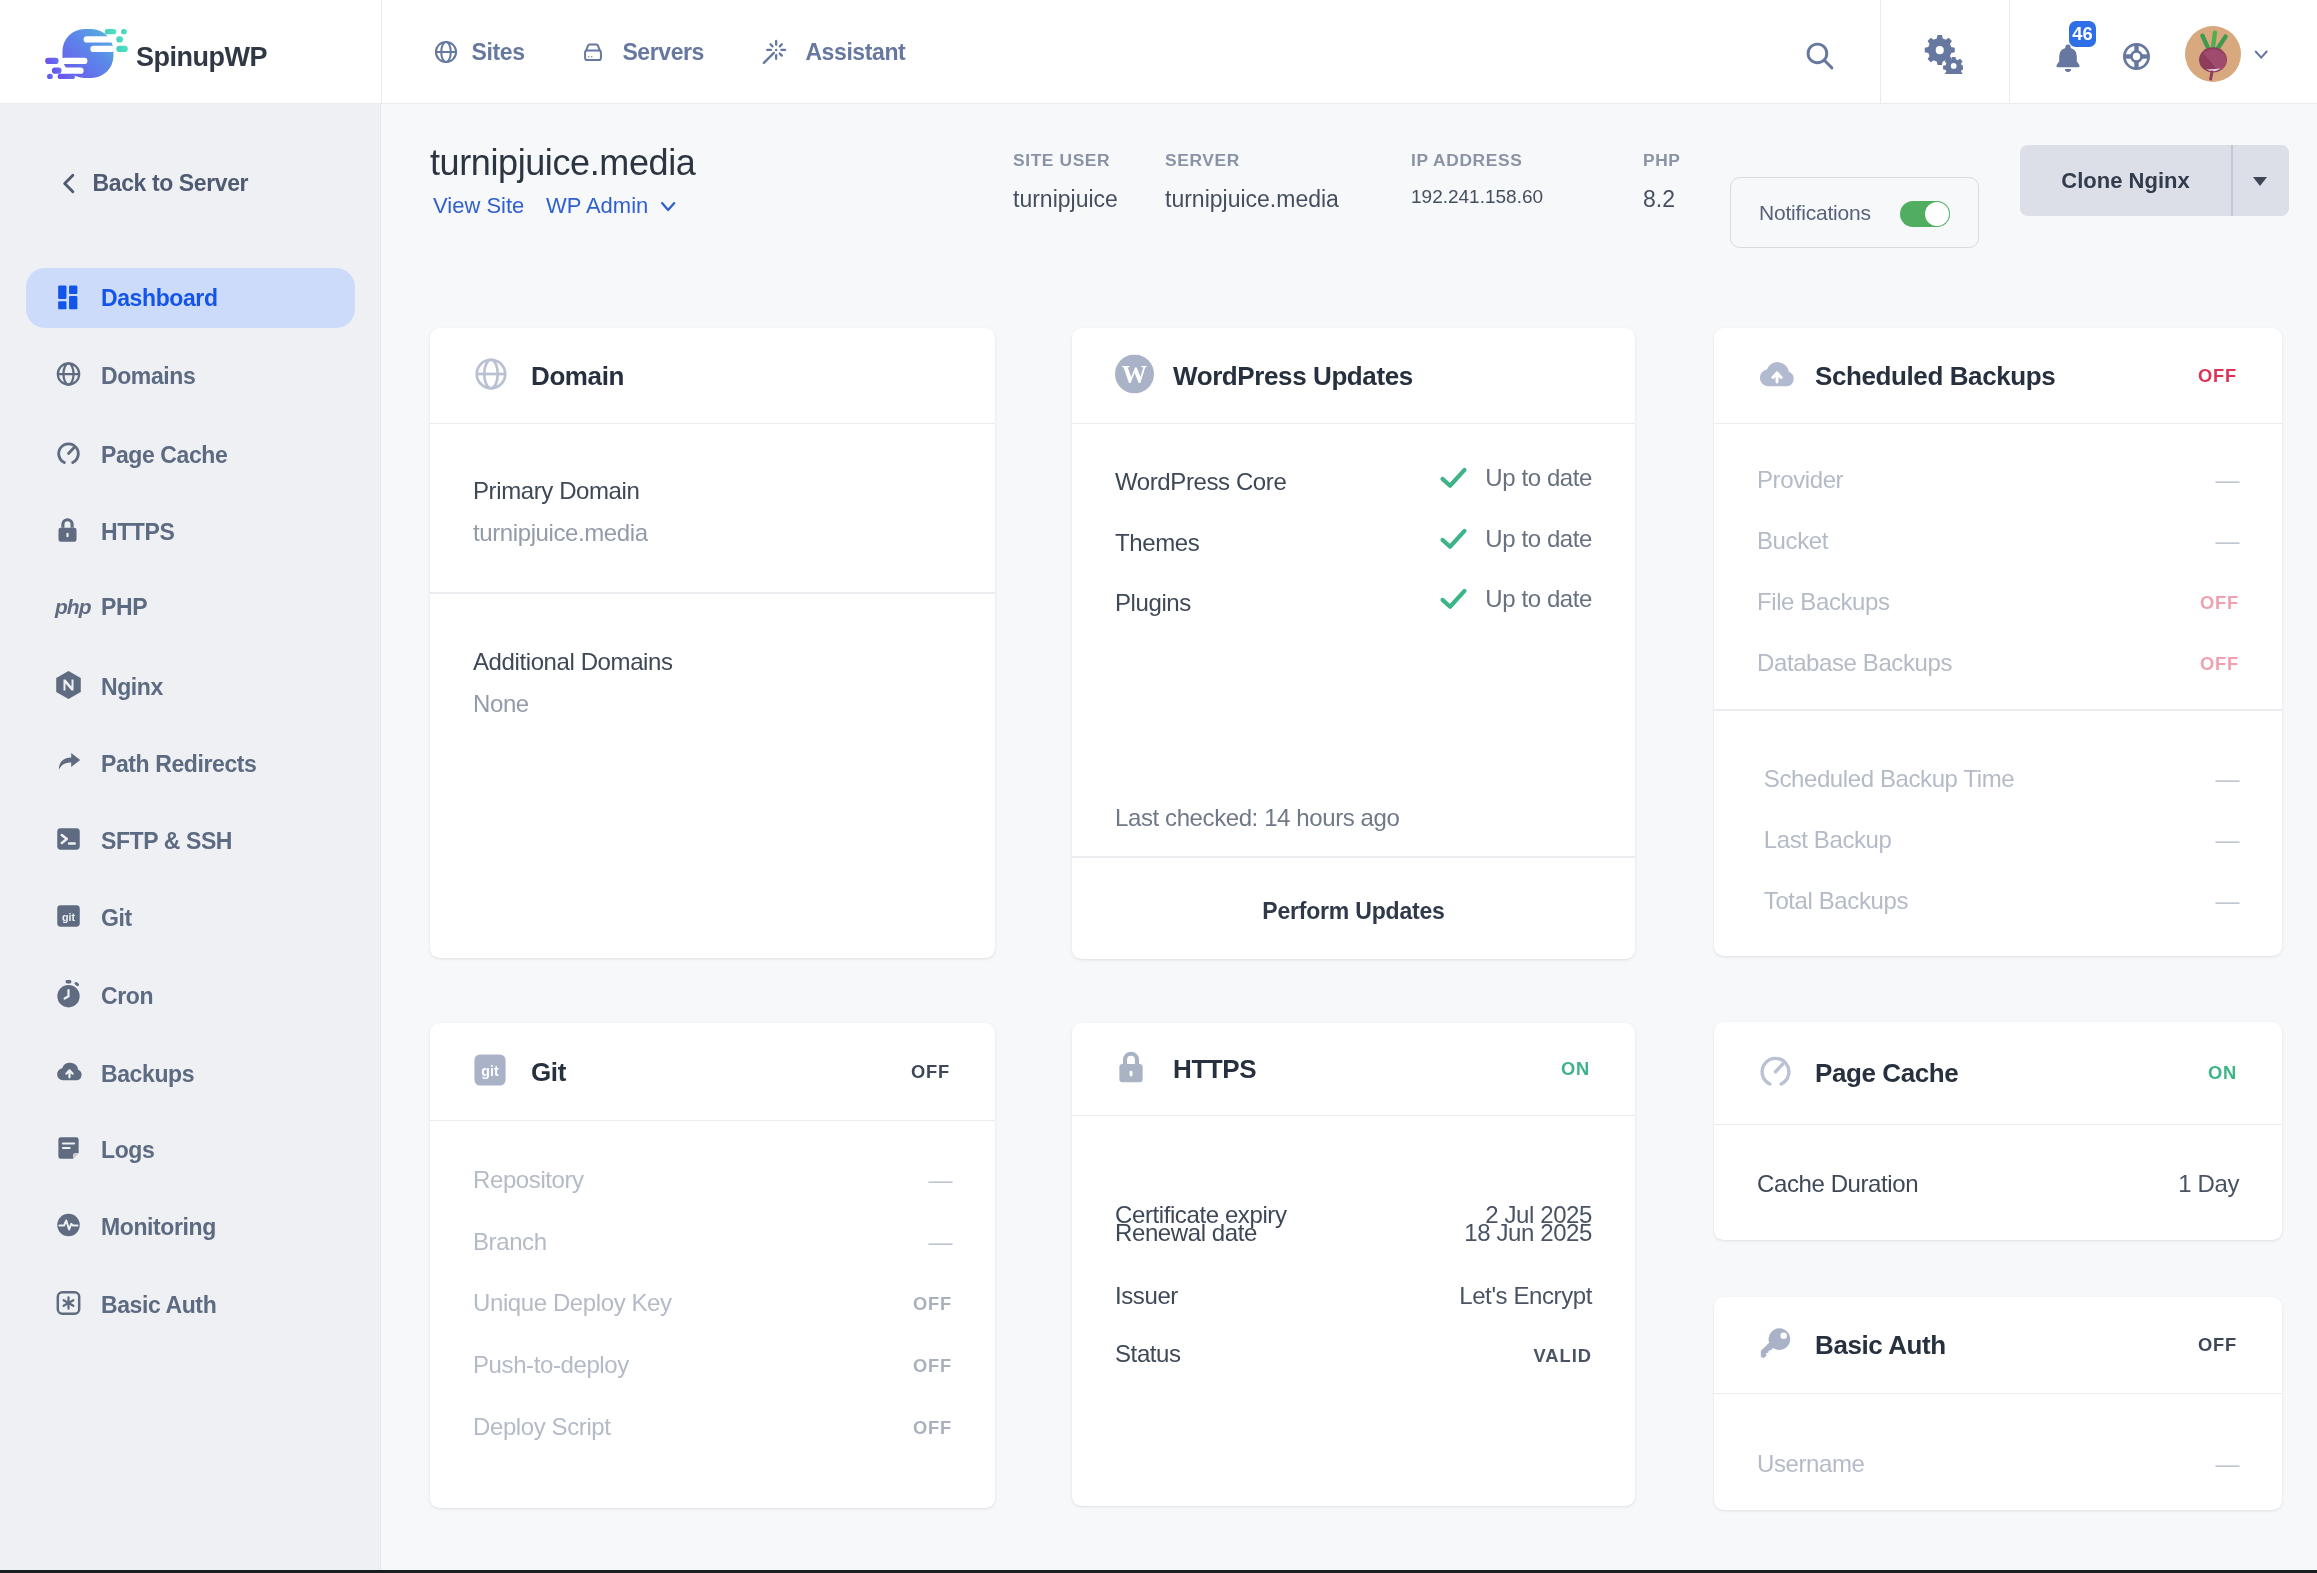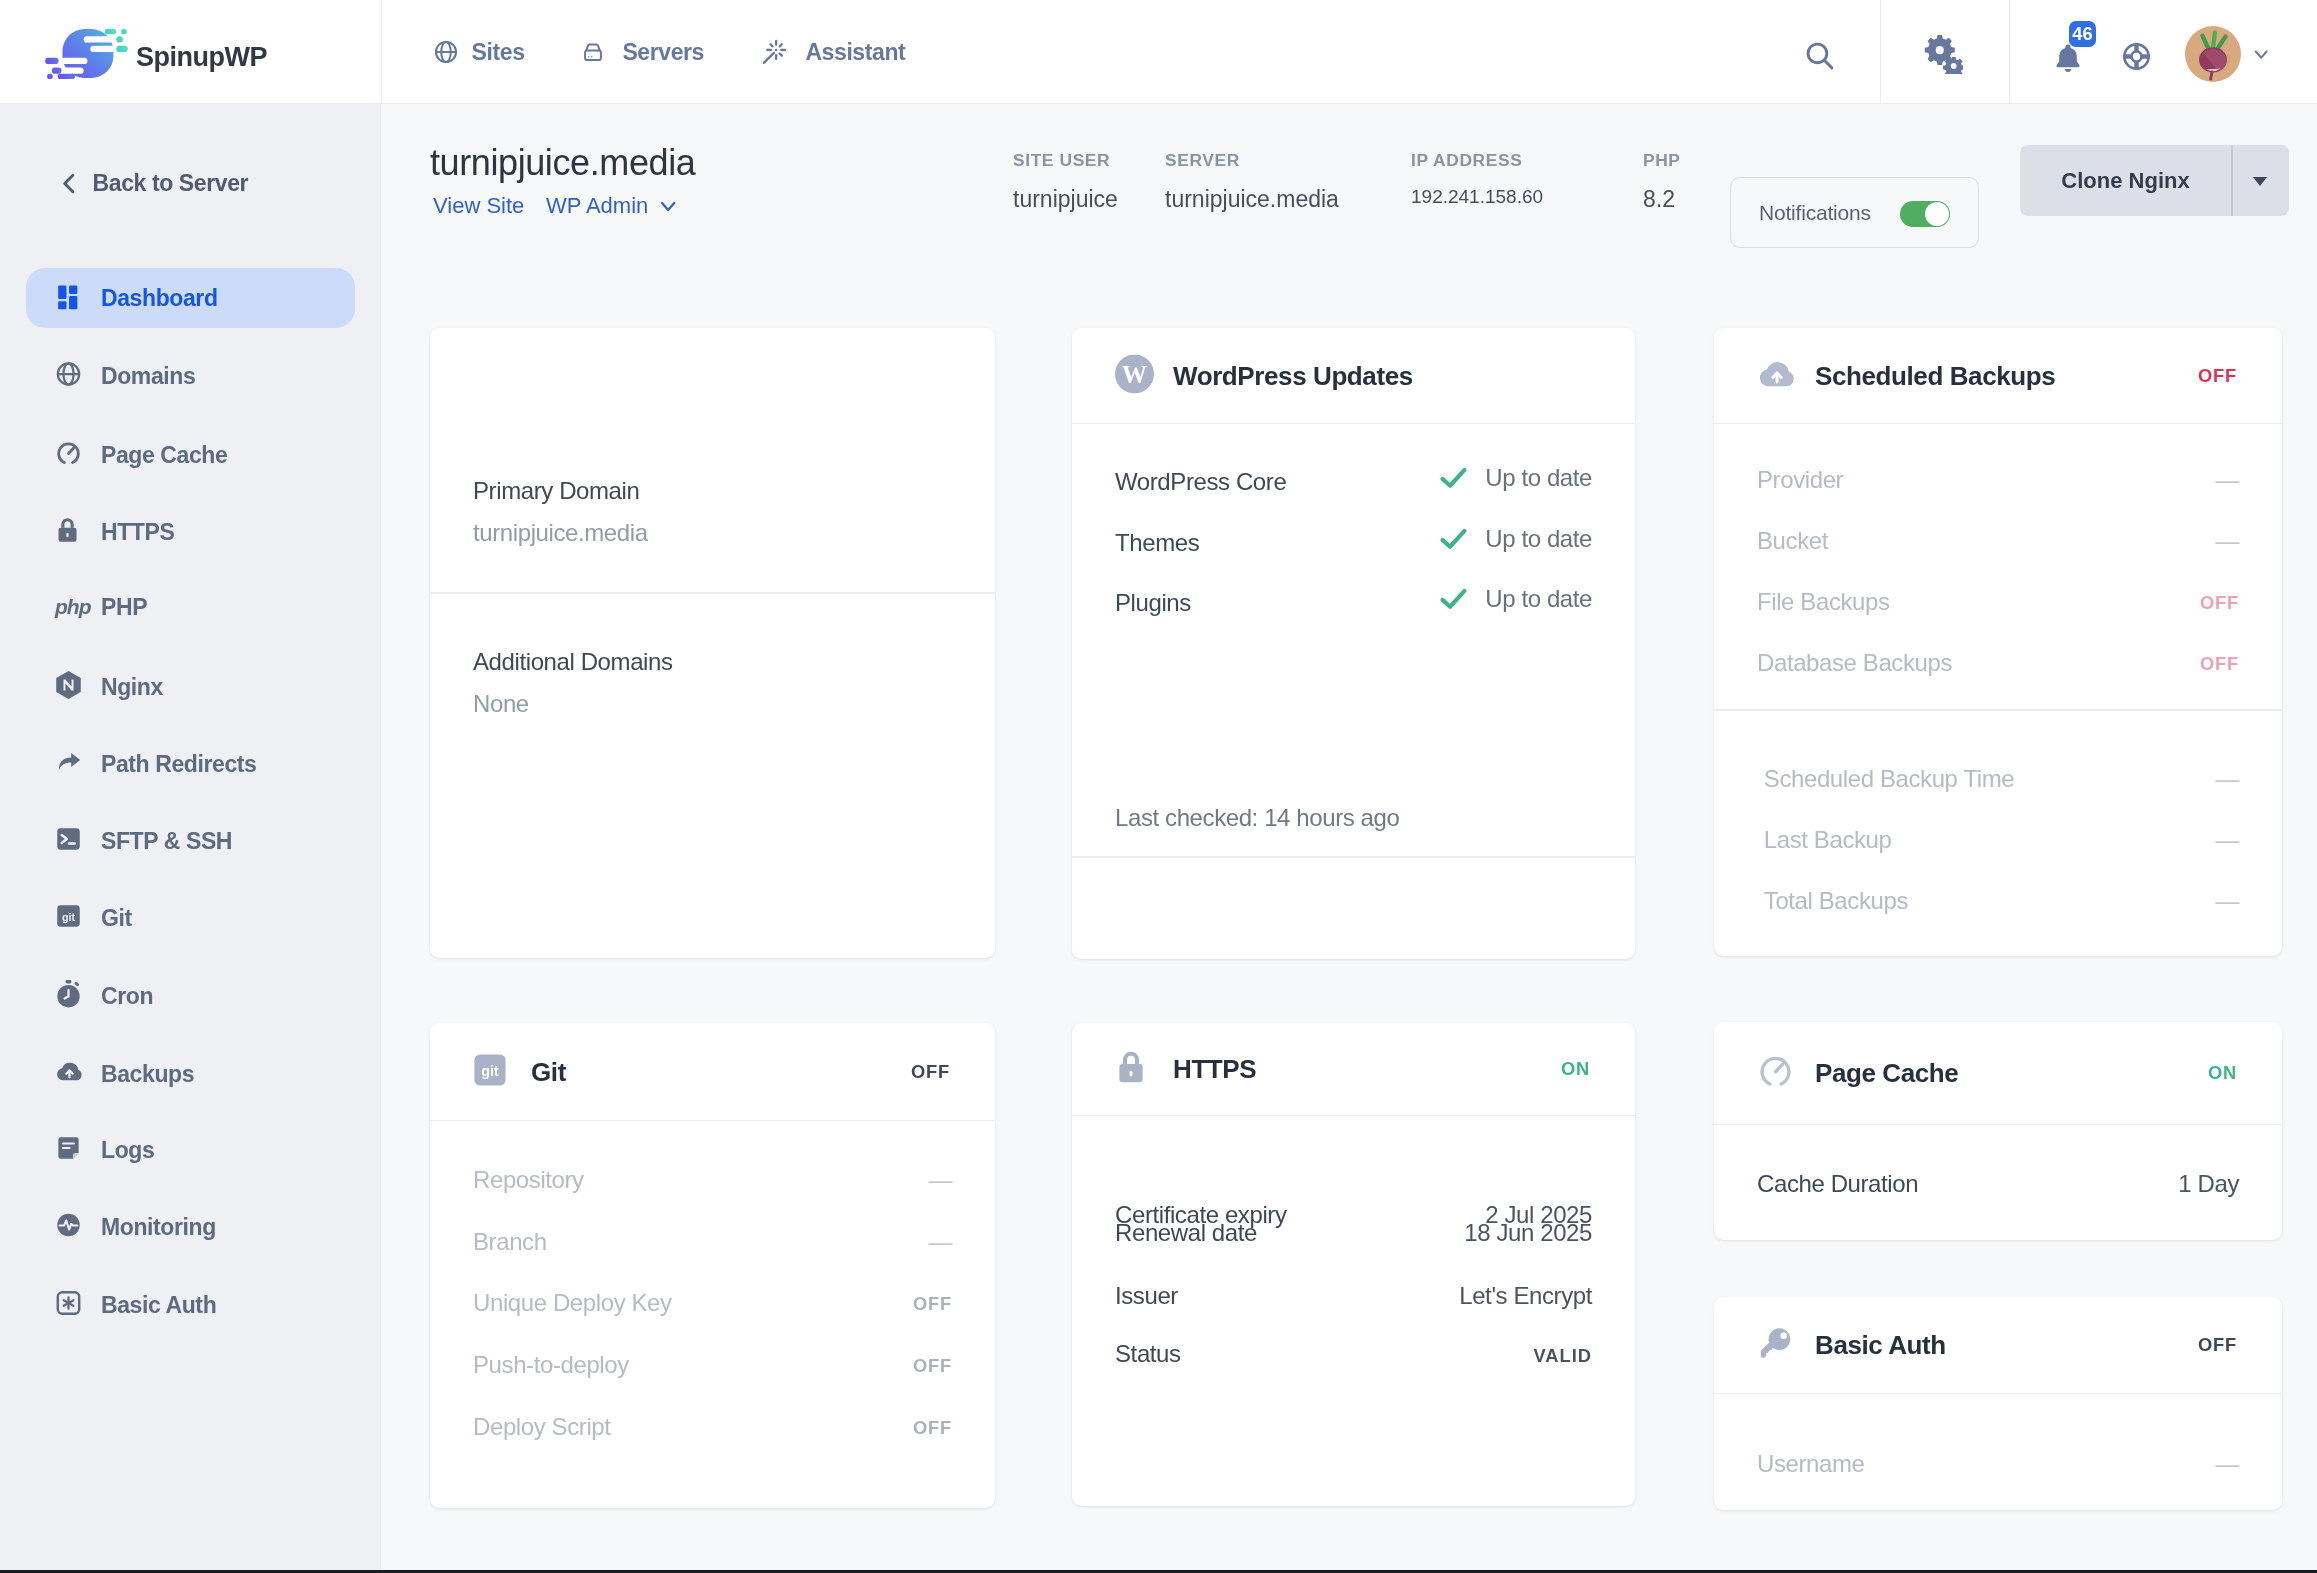--- a/index.html
+++ b/index.html
@@ -298,20 +298,28 @@
   <div style="position:absolute; left:2020px; top:145px; width:269px; height:71px; background:#dcdfe7; border-radius:7.7px;">
     <span style="position:absolute; left:0; width:211px; top:50%; transform:translateY(-50%); text-align:center; font-size:22px; font-weight:bold; color:#333c4c;">Clone Nginx</span>
     <span style="position:absolute; left:211px; top:0; width:1.9px; height:71px; background:#c3c8d2;"></span>
     <span style="position:absolute; left:233px; top:32px; width:0; height:0; border-left:7.7px solid transparent; border-right:7.7px solid transparent; border-top:9.7px solid #3d4757;"></span>
   </div>
 </div>
 
 <div id="cards">
 
 <div class="card" style="left:430px; top:328px; width:565px; height:630px;">
+  <div class="card-head">
+    <div class="card-icon"><svg width="36" height="36" viewBox="0 0 24 24" fill="none" stroke="#b9c1d3" stroke-width="1.8">
+      <circle cx="12" cy="12" r="9.5"></circle>
+            <line x1="2.5" y1="12" x2="21.5" y2="12"></line>
+            <ellipse cx="12" cy="12" rx="4.5" ry="9.5"></ellipse>
+    </svg></div>
+    <div class="card-title">Domain</div>
+  </div>
   <div class="row" style="top:149px;">
         <span class="lab">Primary Domain</span>
       </div>
   <div class="row" style="top:191px;">
         <span class="lab" style="color:#939ba9;">turnipjuice.media</span>
       </div>
   <div style="position:absolute; left:0; right:0; top:264px; height:1.9px; background:#eaecf0;"></div>
   <div class="row" style="top:320px;">
         <span class="lab">Additional Domains</span>
       </div>
@@ -352,20 +360,21 @@
   <div class="upd" style="position:absolute; right:43px; top:254px;">
         <svg width="33" height="33" viewBox="0 0 24 24" fill="none" stroke="#3cb487" stroke-width="3" stroke-linecap="round" stroke-linejoin="round">
           <polyline points="4,13 9.5,18 20,6.5"></polyline>
         </svg>
         <span>Up to date</span>
       </div>
   <div class="row" style="top:476px;">
         <span class="lab" style="color:#707988;">Last checked: 14 hours ago</span>
       </div>
   <div style="position:absolute; left:0; right:0; top:528px; height:1.9px; background:#eaecf0;"></div>
+  <div style="position:absolute; left:0; right:0; top:570px; text-align:center; font-size:23px; font-weight:bold; color:#2f3949; letter-spacing:-0.2px;">Perform Updates</div>
 </div>
 
 <div class="card" style="left:1714px; top:328px; width:568px; height:628px;">
   <div class="card-head">
     <div class="card-icon"><svg width="40" height="40" viewBox="0 0 26 24" fill="#b2bad0">
       <path d="M7 20 a5.5 5.5 0 0 1-0.6-10.9 A7.5 7.5 0 0 1 20.8 10.5 a5 5 0 0 1-1 9.5 Z"></path>
       <path d="M13 17.2 v-5.6 M10.3 14.3 L13 11.3 l2.7 3" stroke="#fff" stroke-width="1.9" fill="none" stroke-linecap="round" stroke-linejoin="round"></path>
     </svg></div>
     <div class="card-title">Scheduled Backups</div>
     <div class="card-status st-red">OFF</div>

